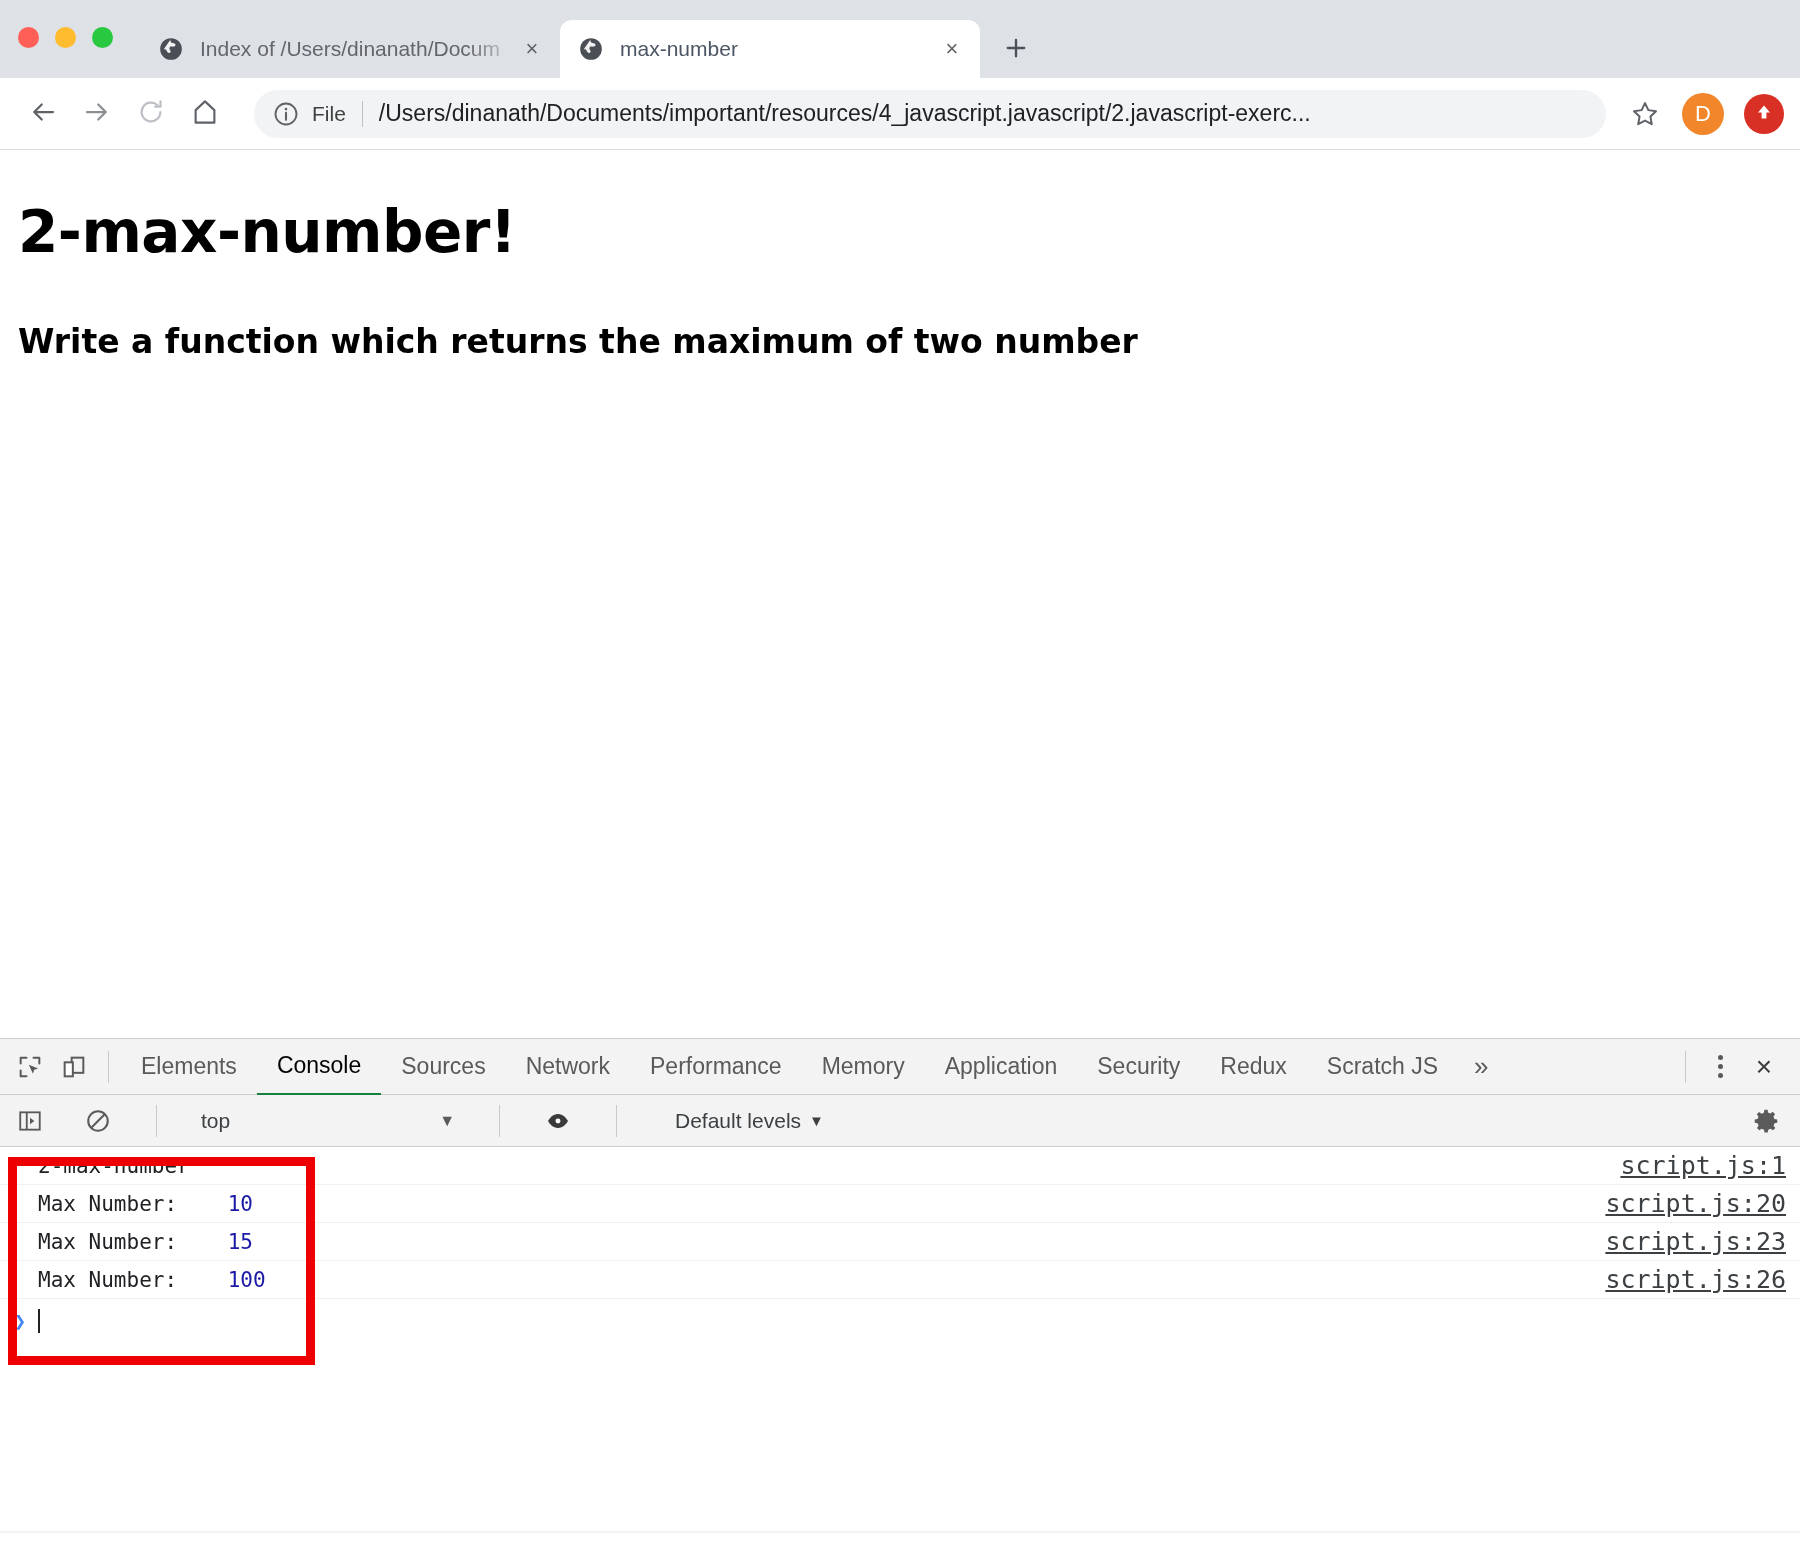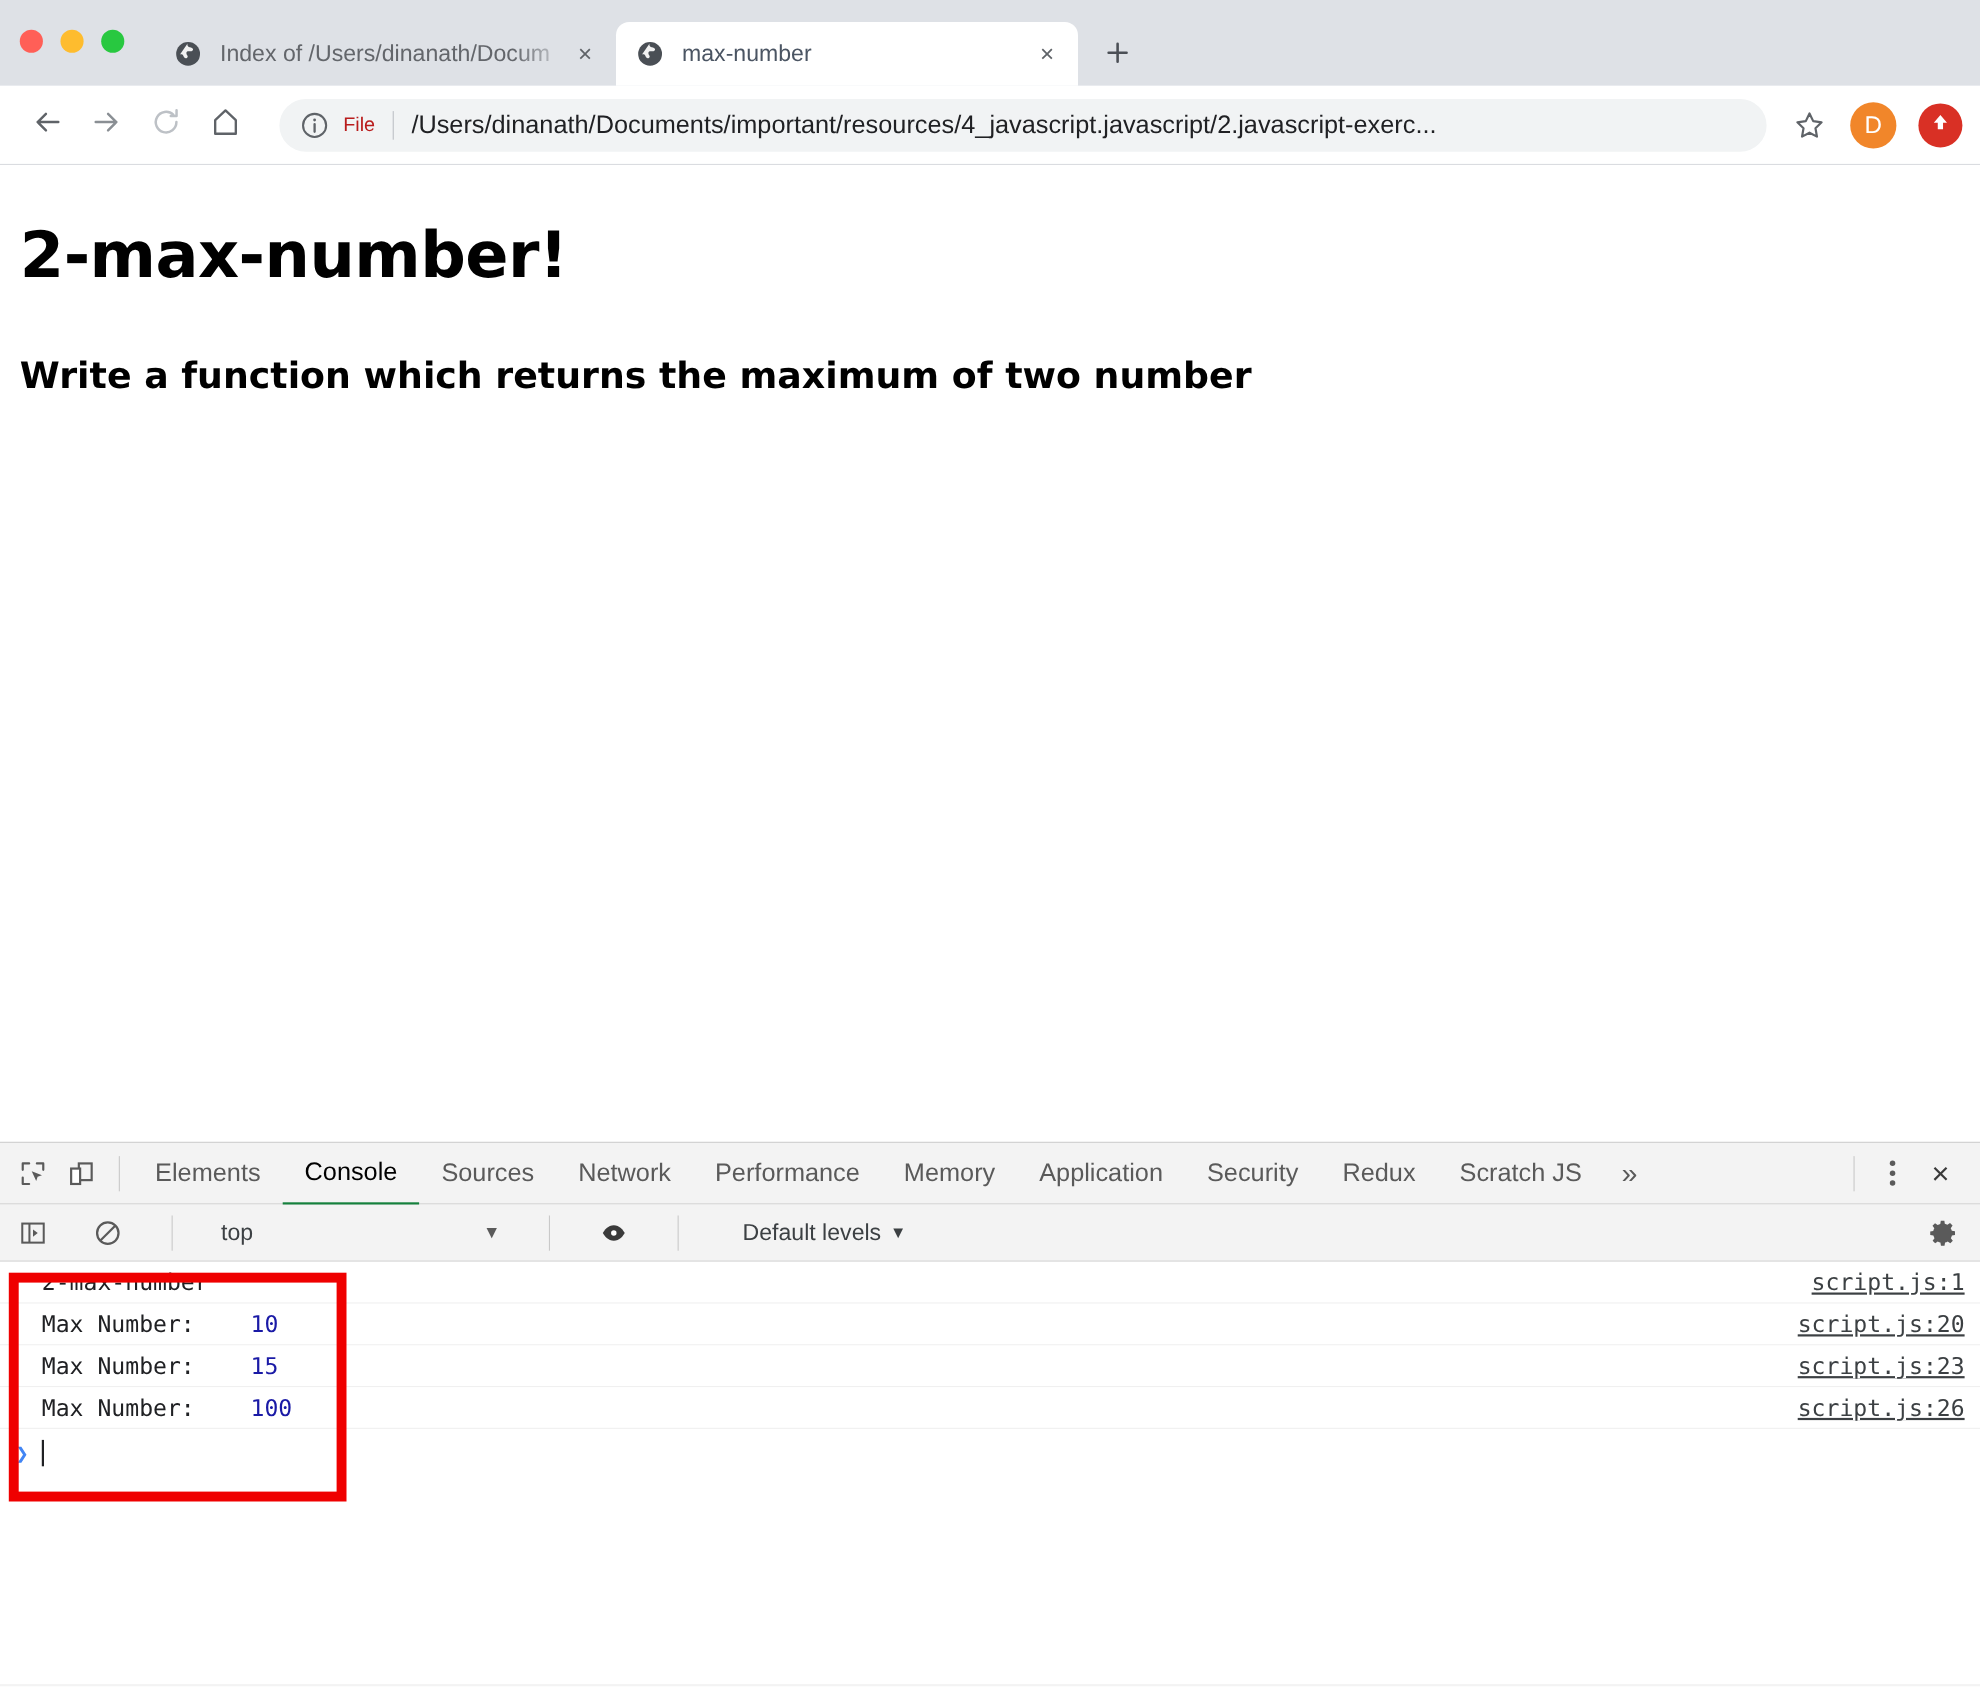--- a/index.html
+++ b/index.html
@@ -136,22 +136,22 @@
     min-width: 0;
   }
   .omni-info {
     width: 28px;
     height: 28px;
     flex: 0 0 28px;
     margin-right: 12px;
     color: #5f6368;
   }
   .omni-scheme {
-    font-size: 18px;
-    color: #b91c1c;
+    font-size: 21px;
+    color: #404040;
     white-space: nowrap;
   }
   .omni-sep {
     width: 1px;
     height: 26px;
     background: #bdc1c6;
     margin: 0 16px;
     flex: 0 0 1px;
   }
   .omni-url {
@@ -377,21 +377,21 @@
     font-family: "DejaVu Sans Mono", monospace;
     font-size: 21px;
     color: #202124;
     gap: 38px;
   }
   .console-msg { white-space: pre; }
   .console-num { color: #1a1aa6; }
   .console-src {
     margin-left: auto;
     font-family: "DejaVu Sans Mono", monospace;
-    font-size: 21px;
+    font-size: 25px;
     color: #3c4043;
     text-decoration: underline;
     text-align: center;
   }
   .console-prompt-row {
     height: 44px;
     display: flex;
     align-items: center;
     padding-left: 14px;
     box-sizing: border-box;

